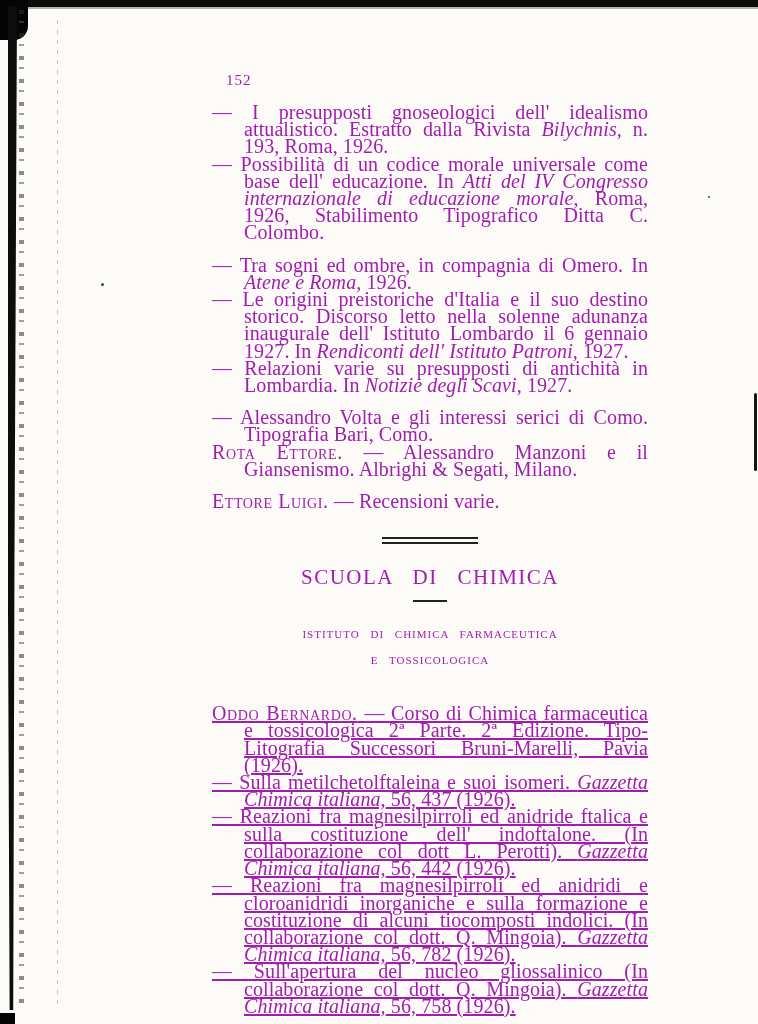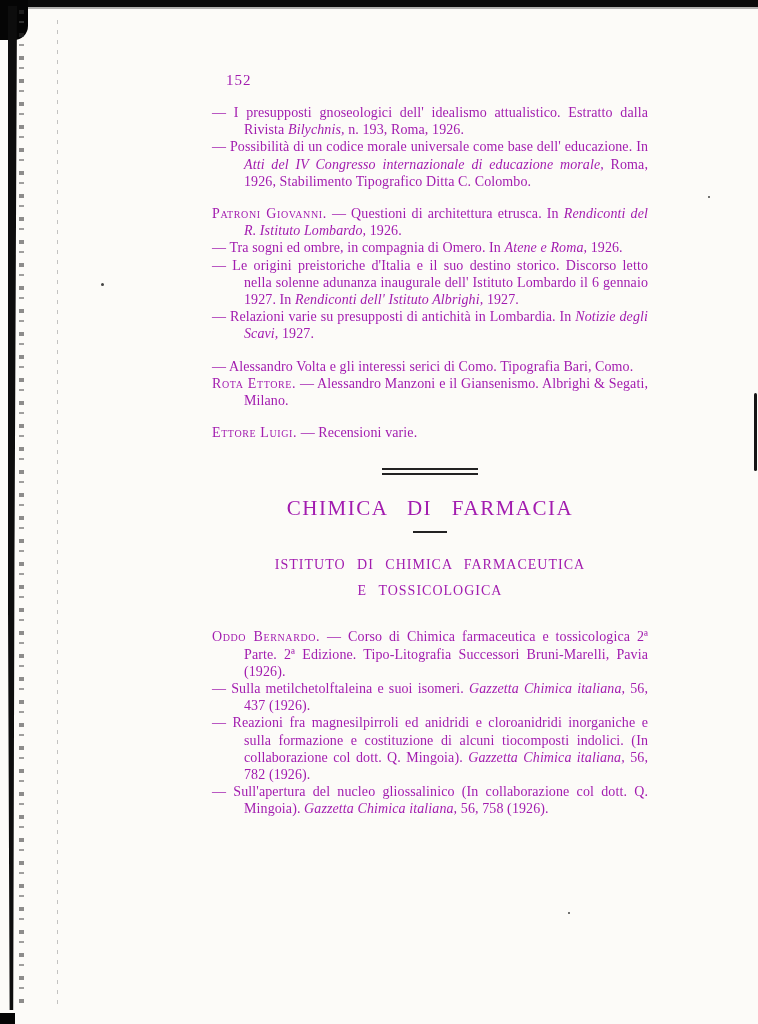--- a/index.html
+++ b/index.html
@@ -29,38 +29,38 @@
   .s1{top:283px;left:101px;width:3px;height:3px;}
   .s2{top:912px;left:568px;width:2px;height:2px;}
   .s3{top:196px;left:708px;width:2px;height:2px;}
 
   
   .content{position:absolute;left:212px;top:72px;width:436px;}
   .page-number{font-size:15px;letter-spacing:1px;margin:0 0 15px 14px;}
   .group{margin:15px 0 0 0;}
   .entry{
     margin:0;padding-left:32px;text-indent:-32px;
-    font-size:14px;line-height:17.2px;text-align:justify;
+    font-size:20px;line-height:17.2px;text-align:justify;
     letter-spacing:.1px;
   }
   .it{font-style:italic;}
   .sc{font-variant:small-caps;letter-spacing:.6px;}
 
   .double-rule{width:96px;height:3px;margin:27px auto 0;
     border-top:2px solid #222;border-bottom:2px solid #222;}
   .school-heading{
     margin:21px 0 0;text-align:center;font-weight:normal;
     font-size:21px;letter-spacing:1.5px;word-spacing:13px;
   }
   .short-rule{width:34px;height:0;margin:10px auto 0;border-top:2px solid #222;}
   .institute-heading{
     margin:19px 0 0;text-align:center;font-weight:normal;
-    font-size:14px;line-height:26px;letter-spacing:1px;word-spacing:7px;
+    font-size:11px;line-height:26px;letter-spacing:1px;word-spacing:7px;
   }
-  .group-last{margin-top:24px;}
+  .group-last{margin-top:32px;text-decoration:underline;}
 </style>
 </head>
 <body style="background: rgb(252, 251, 248);">
 
 <div class="page" style="color: #a21caf;">
 
   <div class="scan-top-edge"></div>
   <div class="scan-top-corner"></div>
   <div class="scan-left-gutter"></div>
   <div class="scan-left-speckle"></div>
@@ -74,47 +74,47 @@
   <div class="content">
 
     <p class="page-number">152</p>
 
     <section class="group">
         <p class="entry"><span>— I presupposti gnoseologici dell' idealismo attualistico. Estratto dalla Rivista </span><span class="it">Bilychnis,</span><span> n. 193, Roma, 1926.</span></p>
         <p class="entry"><span>— Possibilità di un codice morale universale come base dell' educazione. In </span><span class="it">Atti del IV Congresso internazionale di educazione morale,</span><span> Roma, 1926, Stabilimento Tipografico Ditta C. Colombo.</span></p>
       </section>
 
     <section class="group">
-        <p class="entry"><span class="sc">Patroni Giovanni.</span><span> — Questioni di architettura etrusca. In </span><span class="it">Rendiconti del R. Istituto Lombardo,</span><span> 1926.</span></p>
         <p class="entry"><span>— Tra sogni ed ombre, in compagnia di Omero. In </span><span class="it">Atene e Roma,</span><span> 1926.</span></p>
-        <p class="entry"><span>— Le origini preistoriche d'Italia e il suo destino storico. Discorso letto nella solenne adunanza inaugurale dell' Istituto Lombardo il 6 gennaio 1927. In </span><span class="it">Rendiconti dell' Istituto Albrighi,</span><span> 1927.</span></p>
+        <p class="entry"><span>— Le origini preistoriche d'Italia e il suo destino storico. Discorso letto nella solenne adunanza inaugurale dell' Istituto Lombardo il 6 gennaio 1927. In </span><span class="it">Rendiconti dell' Istituto Patroni,</span><span> 1927.</span></p>
         <p class="entry"><span>— Relazioni varie su presupposti di antichità in Lombardia. In </span><span class="it">Notizie degli Scavi,</span><span> 1927.</span></p>
       </section>
 
     <section class="group">
         <p class="entry"><span>— Alessandro Volta e gli interessi serici di Como. Tipografia Bari, Como.</span></p>
         <p class="entry"><span class="sc">Rota Ettore.</span><span> — Alessandro Manzoni e il Giansenismo. Albrighi &amp; Segati, Milano.</span></p>
       </section>
 
     <section class="group">
         <p class="entry"><span class="sc">Ettore Luigi.</span><span> — Recensioni varie.</span></p>
       </section>
 
     <div class="double-rule"></div>
 
-    <h1 class="school-heading">CHIMICA DI FARMACIA</h1>
+    <h1 class="school-heading">SCUOLA DI CHIMICA</h1>
 
     <div class="short-rule"></div>
 
     <h2 class="institute-heading">
       <span>ISTITUTO DI CHIMICA FARMACEUTICA</span><br>
       <span>E TOSSICOLOGICA</span>
     </h2>
 
     <section class="group group-last">
         <p class="entry"><span class="sc">Oddo Bernardo.</span><span> — Corso di Chimica farmaceutica e tossicologica 2ª Parte. 2ª Edizione. Tipo-Litografia Successori Bruni-Marelli, Pavia (1926).</span></p>
         <p class="entry"><span>— Sulla metilchetolftaleina e suoi isomeri. </span><span class="it">Gazzetta Chimica italiana,</span><span> 56, 437 (1926).</span></p>
+        <p class="entry"><span>— Reazioni fra magnesilpirroli ed anidride ftalica e sulla costituzione dell' indoftalone. (In collaborazione col dott L. Perotti). </span><span class="it">Gazzetta Chimica italiana,</span><span> 56, 442 (1926).</span></p>
         <p class="entry"><span>— Reazioni fra magnesilpirroli ed anidridi e cloroanidridi inorganiche e sulla formazione e costituzione di alcuni tiocomposti indolici. (In collaborazione col dott. Q. Mingoia). </span><span class="it">Gazzetta Chimica italiana,</span><span> 56, 782 (1926).</span></p>
         <p class="entry"><span>— Sull'apertura del nucleo gliossalinico (In collaborazione col dott. Q. Mingoia). </span><span class="it">Gazzetta Chimica italiana,</span><span> 56, 758 (1926).</span></p>
       </section>
 
   </div>
 </div>
 
 </body></html>

